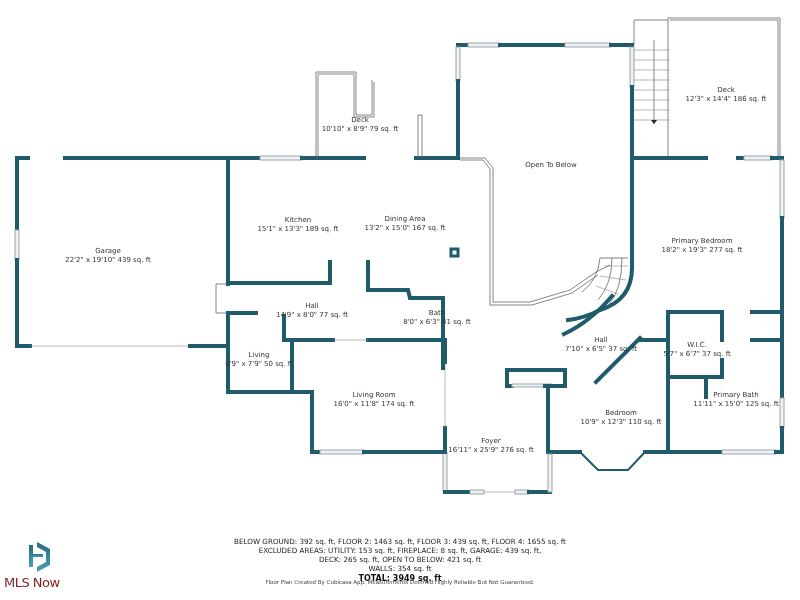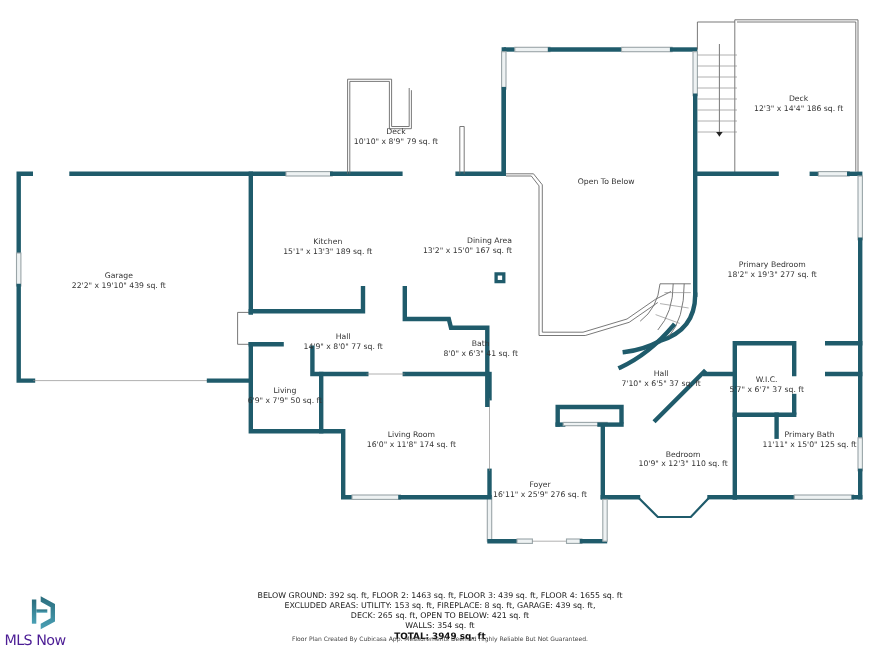--- a/index.html
+++ b/index.html
@@ -10,21 +10,21 @@
   .win { stroke:#9aa5a8; stroke-width:1; fill:#eef2f3; }
   .line { stroke:#666; stroke-width:0.8; fill:none; }
   .line2 { stroke:#888; stroke-width:0.6; fill:none; }
   .room-label { position:absolute; font-size:7px; text-align:center; line-height:9px; color:#333; white-space:nowrap; transform:translateX(-50%); }
   .footer { position:absolute; left:0; width:800px; text-align:center; }
   .total { top:527px; font-size:8px; font-weight:bold; color:#111;margin-top:47px; }
   .summary { font-size:7.2px; color:#222; line-height:9px; }
   .s1 { top:537px; } .s2 { top:546px; } .s3 { top:555px; } .s4 { top:564px; }
   .credit { top:579px; font-size:5.5px; color:#444; }
   .logo { position:absolute; left:4px; top:540px; width:80px; height:55px; }
-  .logo-text { position:absolute; left:4px; top:575px; font-size:13px; color:#4c1d95; font-family:"DejaVu Sans", sans-serif; letter-spacing:-0.5px; }
+  .logo-text { position:absolute; left:4px; top:575px; font-size:13px; color:#7f1d1d; font-family:"DejaVu Sans", sans-serif; letter-spacing:-0.5px; }
 </style>
 </head>
 <body>
 
 <svg id="plan" viewBox="0 0 800 520" xmlns="http://www.w3.org/2000/svg">
 
   <g>
     <polyline class="wall" points="28,158 17,158 17,230"></polyline>
     <rect class="win" x="15" y="230" width="4" height="30"></rect>
     <polyline class="wall" points="17,260 17,346 30,346"></polyline>
@@ -156,21 +156,21 @@
       <div>22'2" x 19'10" 439 sq. ft</div>
     </div>
     <div class="room-label" style="left: 360px; top: 116px;">
       <div>Deck</div>
       <div>10'10" x 8'9" 79 sq. ft</div>
     </div>
     <div class="room-label" style="left: 298px; top: 216px;">
       <div>Kitchen</div>
       <div>15'1" x 13'3" 189 sq. ft</div>
     </div>
-    <div class="room-label" style="left: 425px; top: 215px; text-align: right;">
+    <div class="room-label" style="left: 405px; top: 215px;">
       <div>Dining Area</div>
       <div>13'2" x 15'0" 167 sq. ft</div>
     </div>
     <div class="room-label" style="left: 551px; top: 161px;">
       <div>Open To Below</div>
     </div>
     <div class="room-label" style="left: 726px; top: 86px;">
       <div>Deck</div>
       <div>12'3" x 14'4" 186 sq. ft</div>
     </div>

